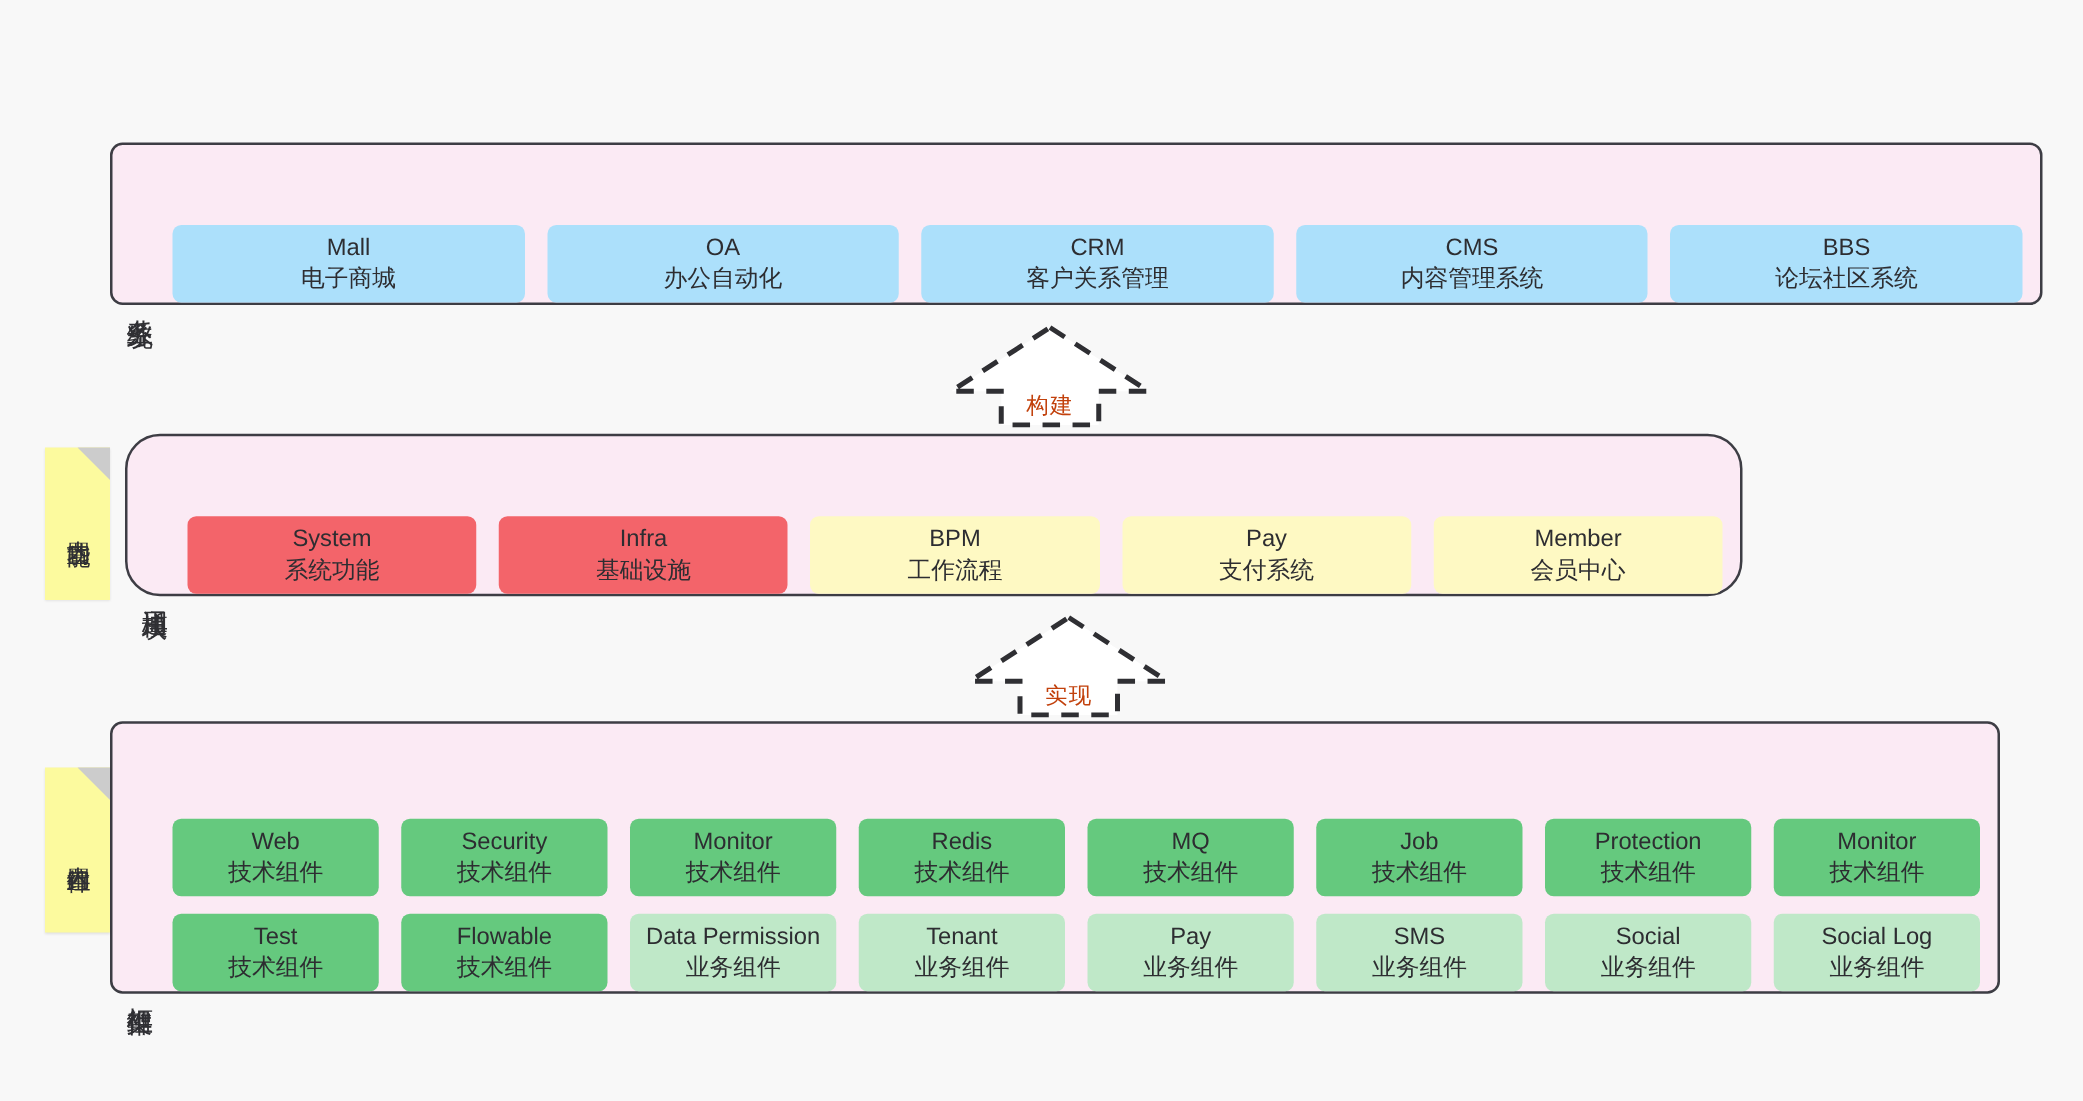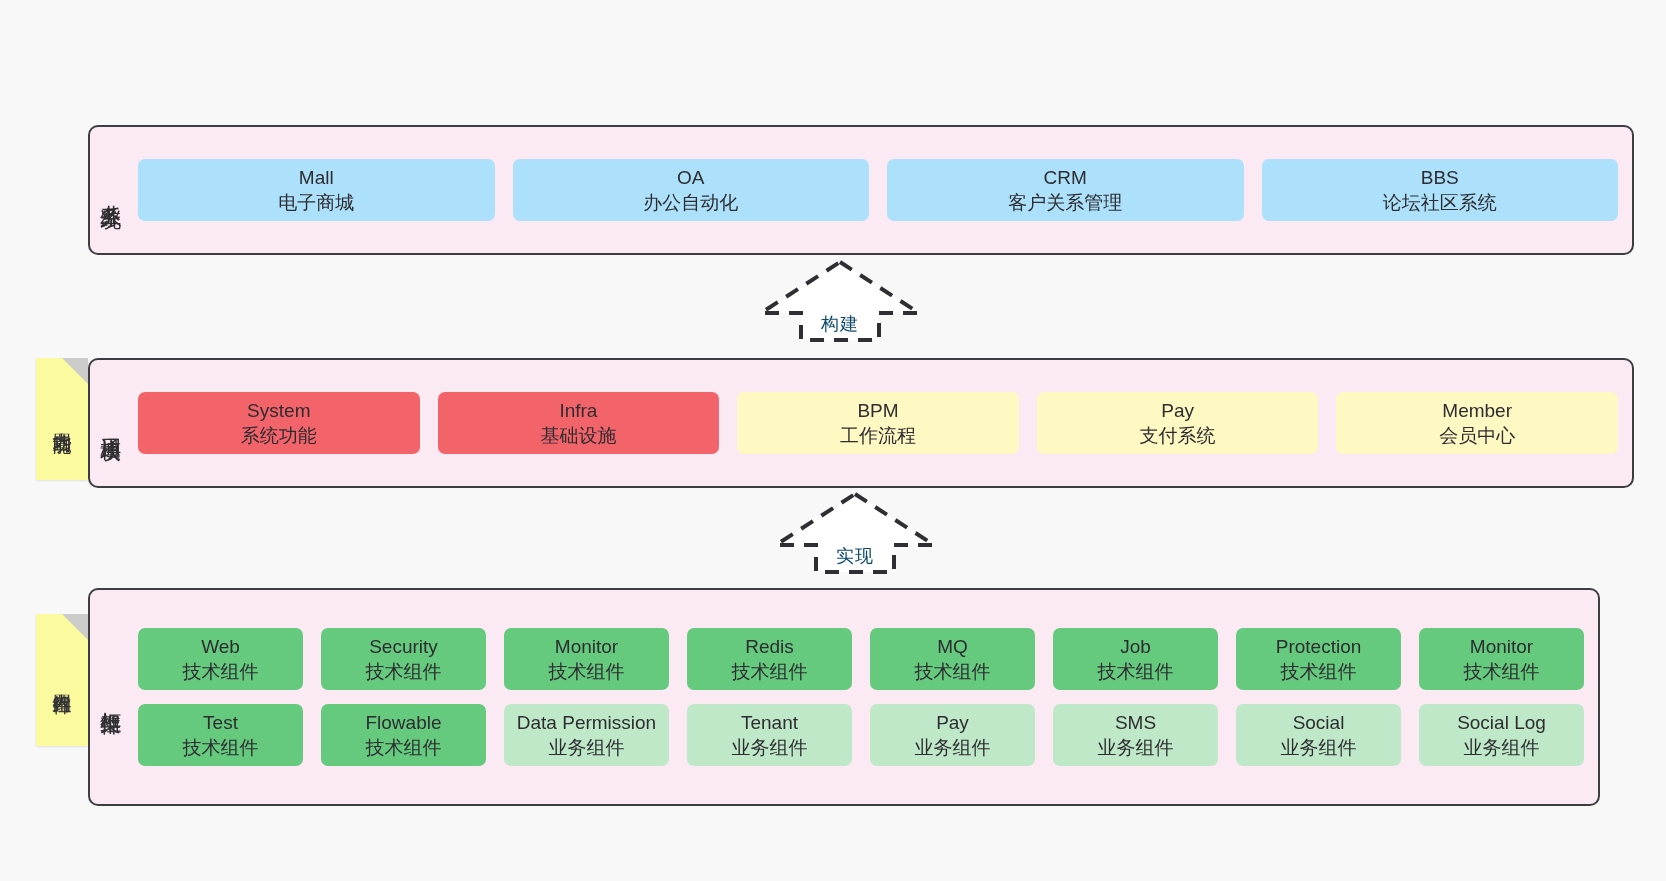--- a/index.html
+++ b/index.html
@@ -22,22 +22,21 @@
   }
 
   
   .layer {
     position: absolute;
     background: #fbeaf4;
     border: 2px solid #3d3d44;
     border-radius: 10px;
     box-sizing: border-box;
     display: flex;
-    align-items: center;
-    margin-top: 11px;
+    align-items: flex-end;
   }
   .layer-title {
     flex: 0 0 auto;
     width: 42px;
     display: flex;
     align-items: center;
     justify-content: center;
     font-size: 21px;
     line-height: 1.22;
     color: #2f2f33;
@@ -118,28 +117,28 @@
     position: absolute;
   }
   .arrow-wrap svg { display: block; }
   .arrow-label {
     position: absolute;
     left: 0;
     right: 0;
     bottom: 6px;
     text-align: center;
     font-size: 18px;
-    color: #0c4a6e;
+    color: #c2410c;
     letter-spacing: 1px;
     user-select: none;
   }
 
   
   #layer-business { left: 88px;  top: 114px; width: 1546px; height: 130px; }
-  #layer-modules  { left: 88px;  top: 347px; width: 1546px; height: 130px; }
+  #layer-modules  { left: 100px;  top: 347px; width: 1294px; height: 130px; border-radius: 28px; }
   #layer-framework{ left: 88px;  top: 577px; width: 1512px; height: 218px; }
 
   #note-features   { left: 36px; top: 358px; width: 52px; height: 122px; }
   #note-components { left: 36px; top: 614px; width: 52px; height: 132px; }
 
   #arrow-build   { left: 755px; top: 256px; width: 170px; height: 86px; }
   #arrow-impl    { left: 770px; top: 488px; width: 170px; height: 86px; }
 </style>
 </head>
 <body>
@@ -154,20 +153,24 @@
           <span class="en">Mall</span>
           <span class="cn">电子商城</span>
         </div>
         <div class="cell c-blue">
           <span class="en">OA</span>
           <span class="cn">办公自动化</span>
         </div>
         <div class="cell c-blue">
           <span class="en">CRM</span>
           <span class="cn">客户关系管理</span>
+        </div>
+        <div class="cell c-blue">
+          <span class="en">CMS</span>
+          <span class="cn">内容管理系统</span>
         </div>
         <div class="cell c-blue">
           <span class="en">BBS</span>
           <span class="cn">论坛社区系统</span>
         </div>
       </div>
     </div>
   </div>
 
   <div class="arrow-wrap" id="arrow-build">

